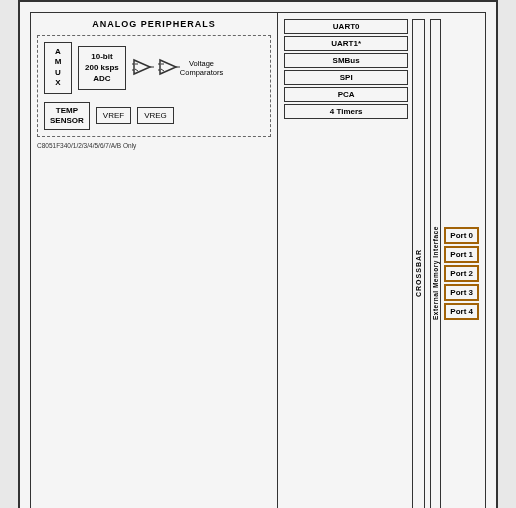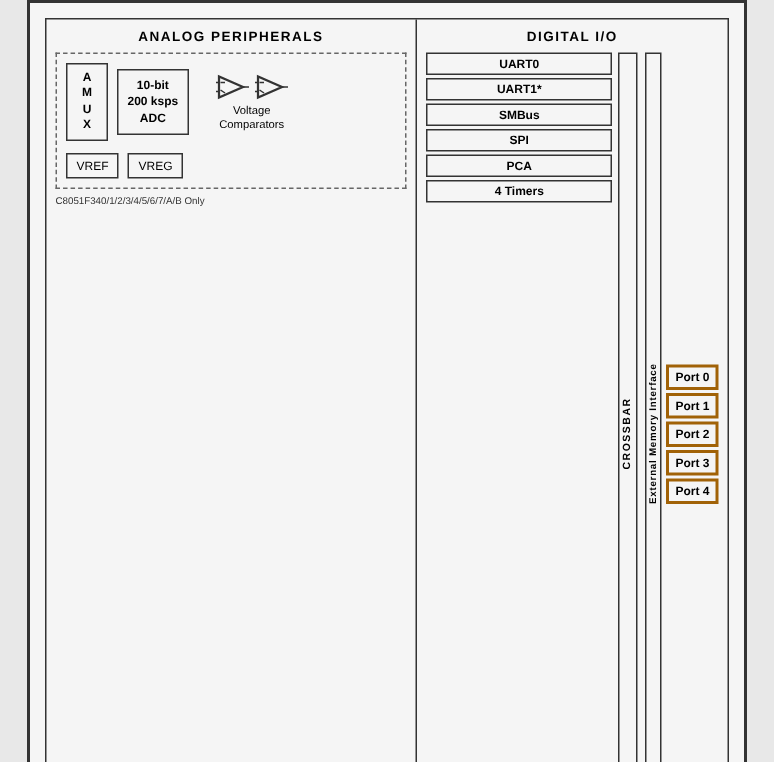--- a/index.html
+++ b/index.html
@@ -69,23 +69,23 @@
       border: 1px solid #333;
       padding: 4px 6px;
       font-size: 8px;
       font-weight: bold;
       text-align: center;
       line-height: 1.4;
       min-width: 40px;
     }
     .comparators-area {
       display: flex;
-      flex-direction: column;
-      align-items: center;
-      margin-left: 12px;
+      flex-direction: row;
+      align-items: center;
+      margin-left: 0;
     }
     .comparator-symbols {
       display: flex;
       gap: 4px;
       margin-bottom: 2px;
     }
     .comp-sym {
       width: 22px;
       height: 18px;
     }
@@ -236,29 +236,32 @@
                 <line x1="2" y1="12" x2="0" y2="12" stroke="#333" stroke-width="1"></line>
                 <line x1="18" y1="9" x2="22" y2="9" stroke="#333" stroke-width="1"></line>
                 <line x1="3" y1="6" x2="6" y2="6" stroke="#333" stroke-width="1"></line>
                 <line x1="3" y1="11" x2="6" y2="13" stroke="#333" stroke-width="1"></line>
               </svg>
             </div>
             <div class="comparators-label">Voltage<br>Comparators</div>
           </div>
         </div>
         <div class="analog-bottom-row">
+          <div class="temp-sensor-box">
+            <span>TEMP</span><br>
+            <span>SENSOR</span>
+          </div>
           <div class="vref-box">VREF</div>
           <div class="vreg-box">VREG</div>
         </div>
       </div>
       <div class="analog-footnote">C8051F340/1/2/3/4/5/6/7/A/B Only</div>
     </div>
 
     <div class="digital-section">
-      <div class="section-title">DIGITAL I/O</div>
       <div class="digital-inner">
 
         <div class="digital-peripherals">
           <div class="periph-box">UART0</div>
           <div class="periph-box">UART1*</div>
           <div class="periph-box">SMBus</div>
           <div class="periph-box">SPI</div>
           <div class="periph-box">PCA</div>
           <div class="periph-box">4 Timers</div>
         </div>

